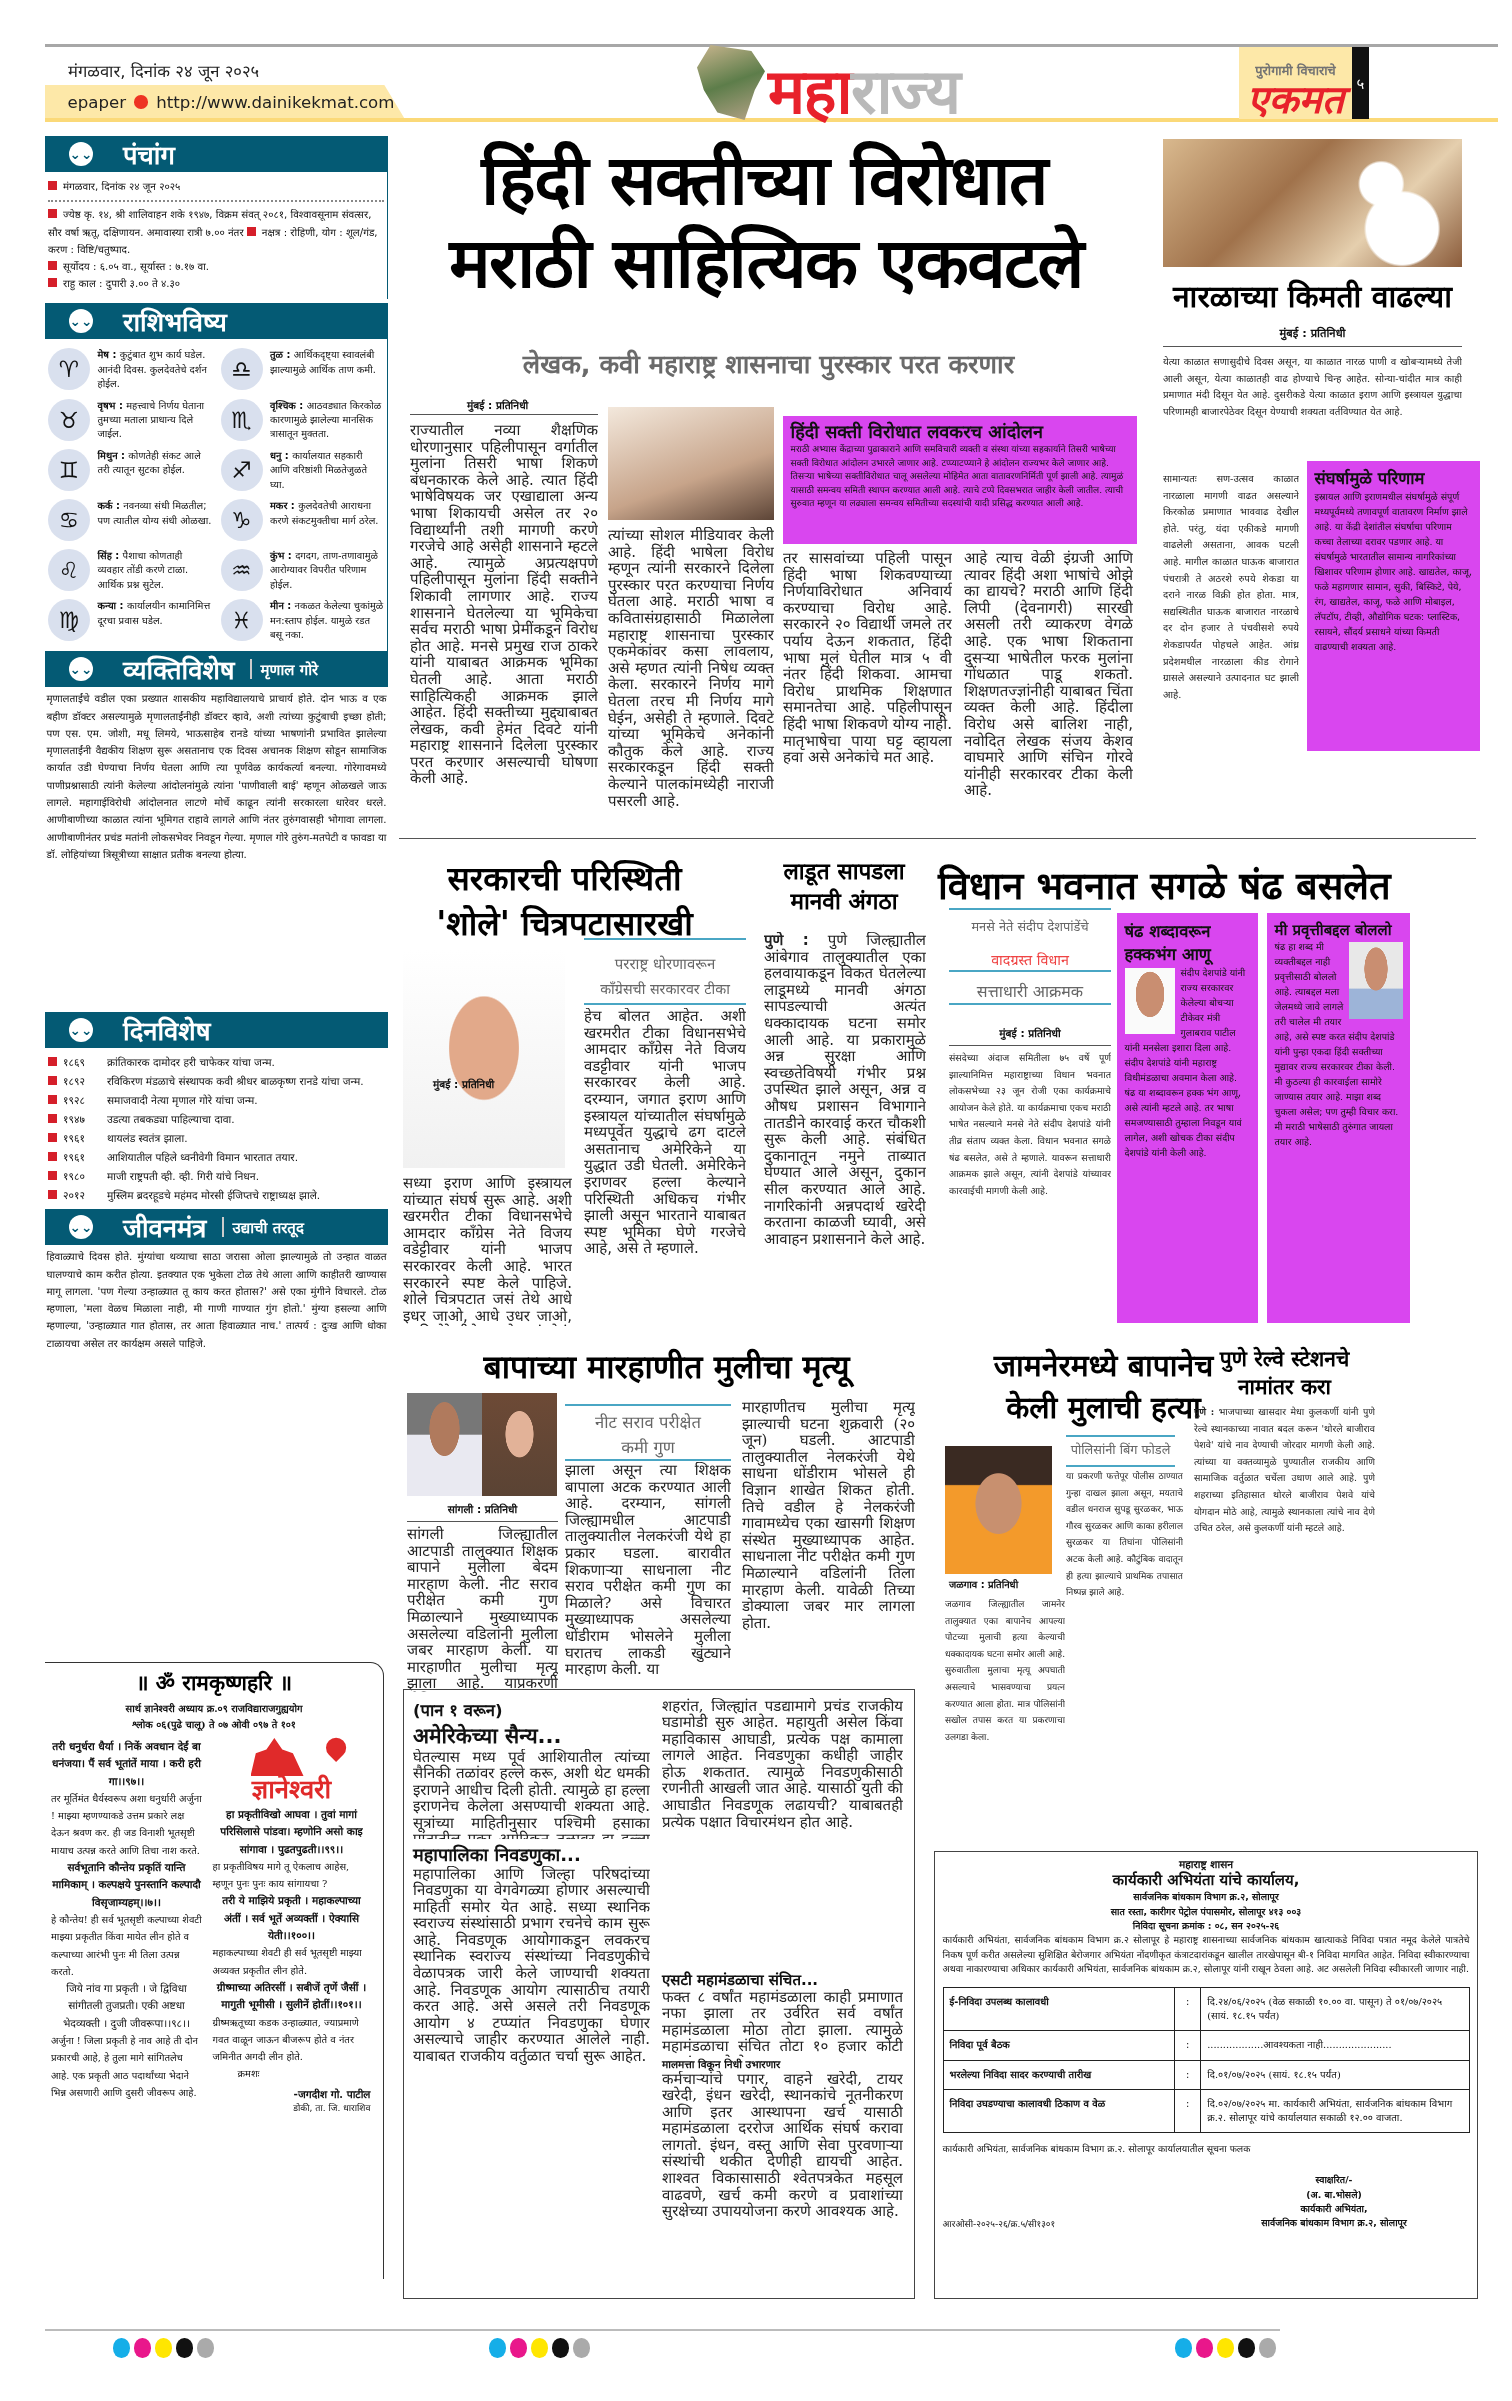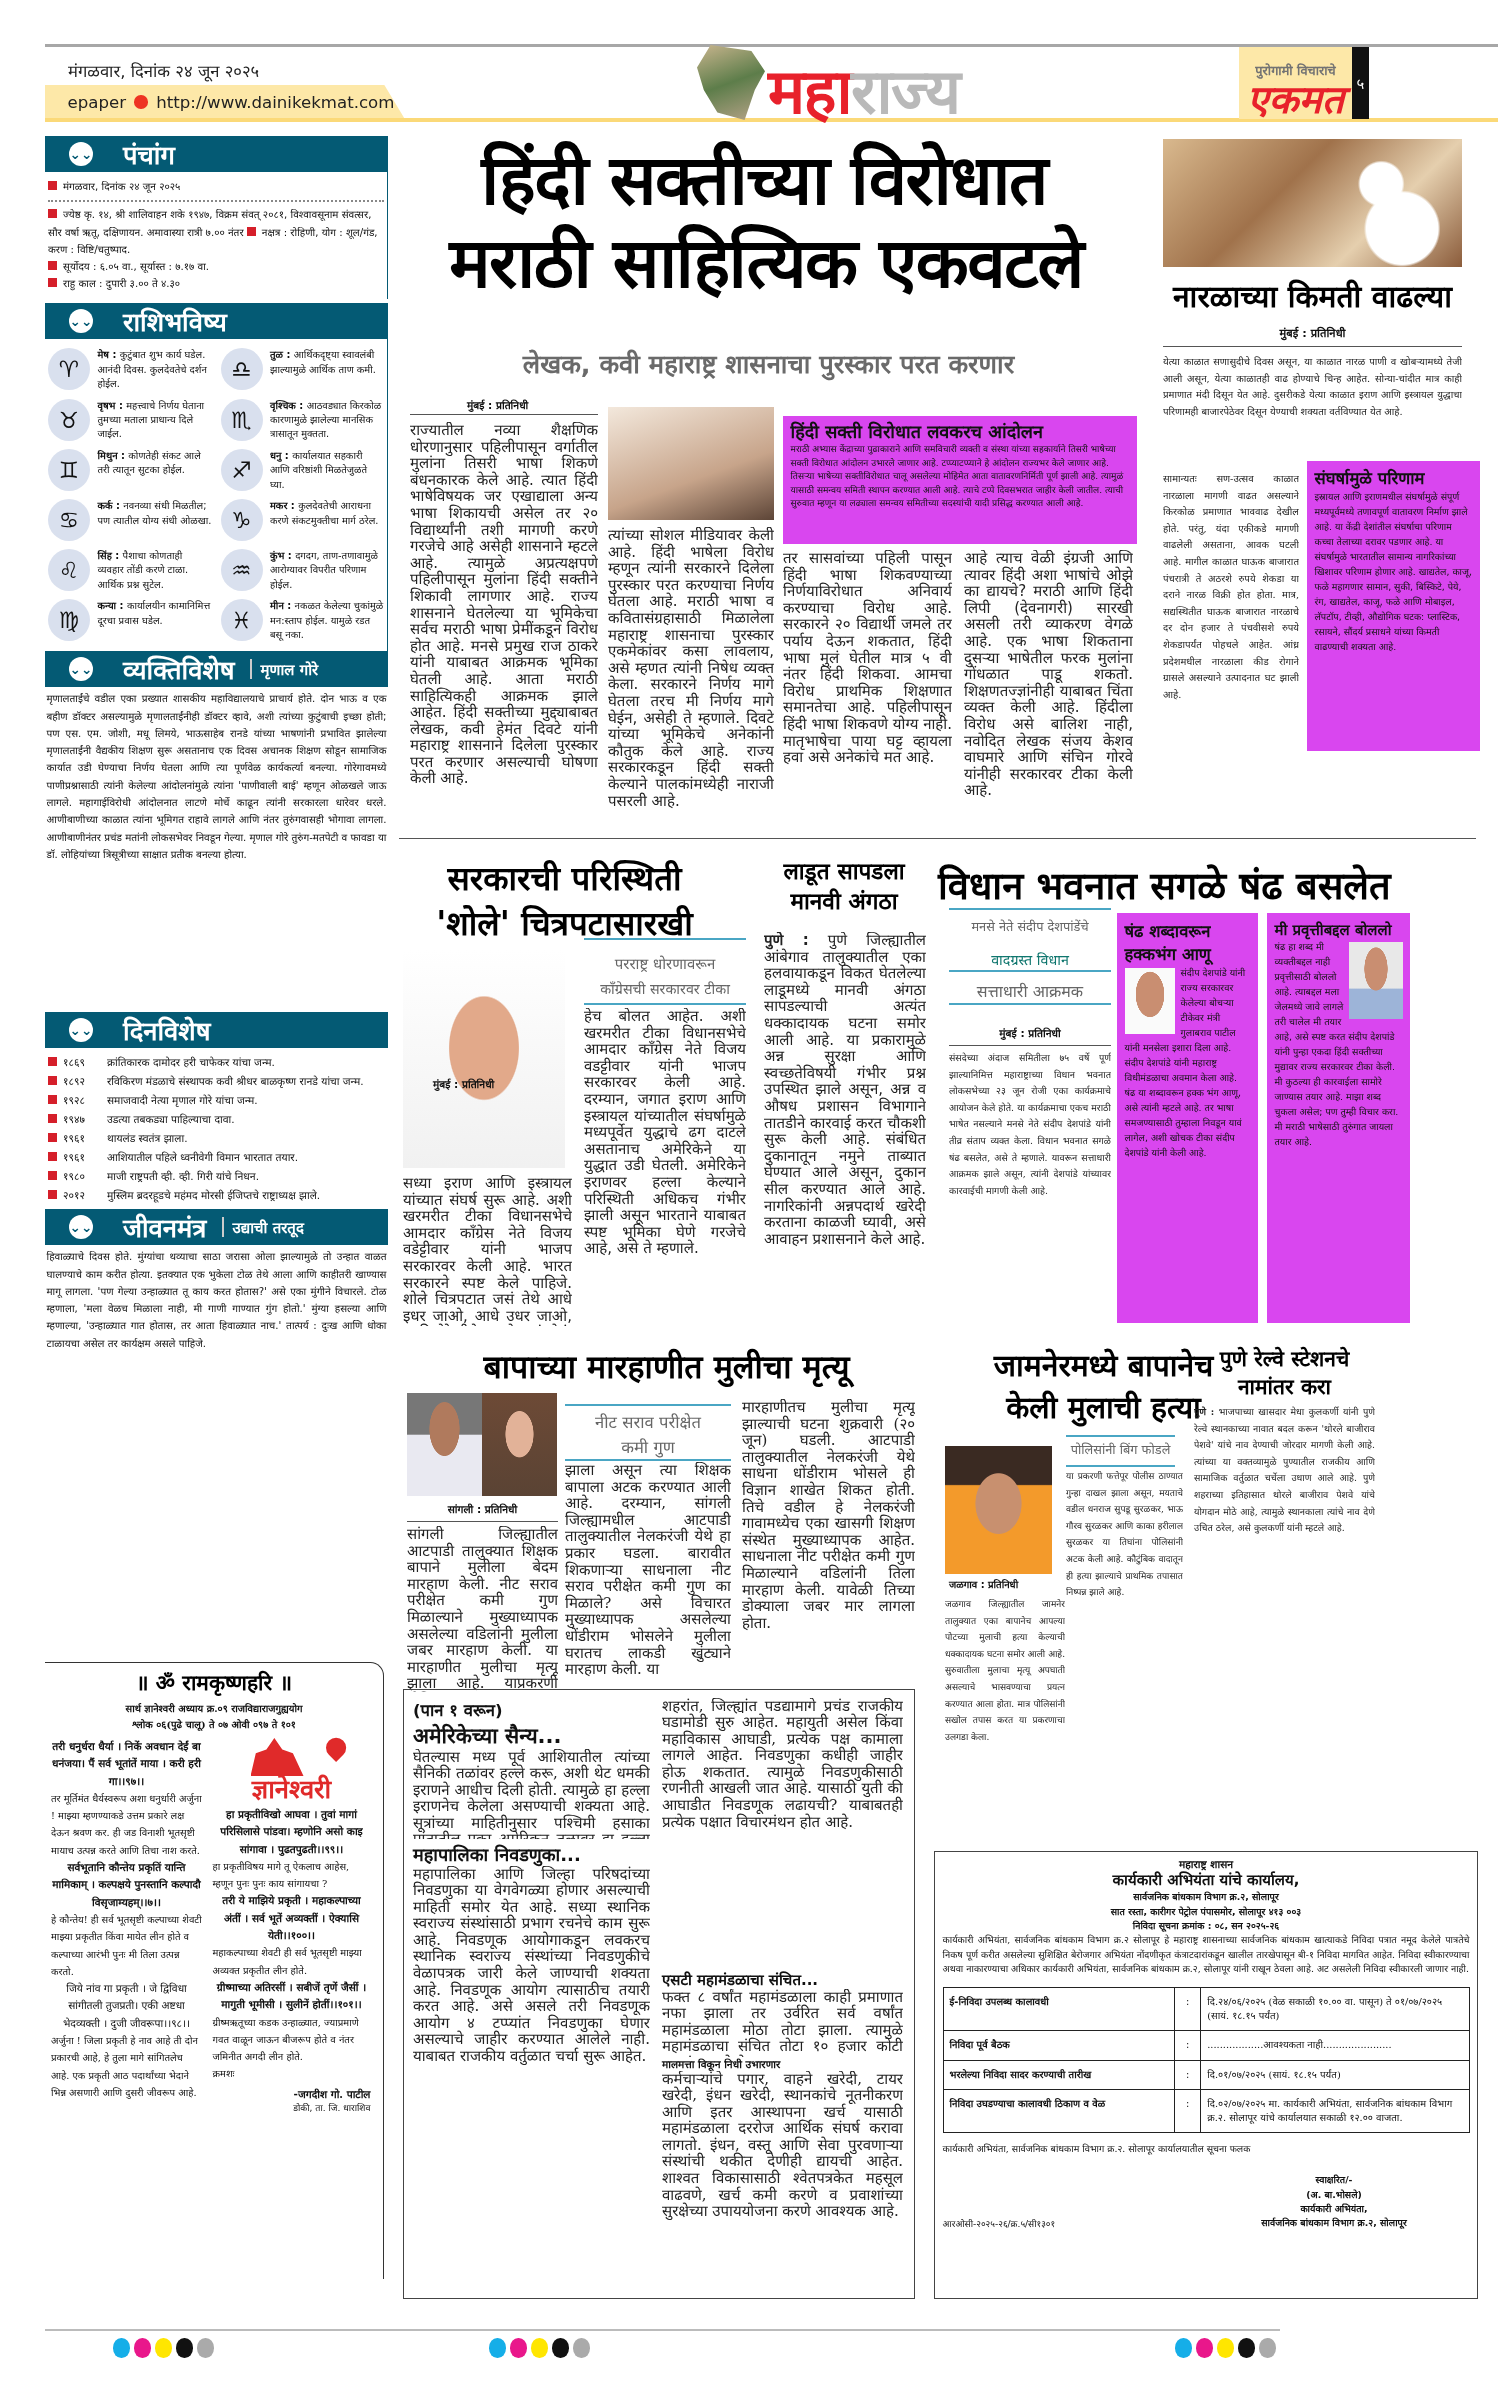--- a/index.html
+++ b/index.html
@@ -215,21 +215,21 @@
         <div style="position:absolute;left:113px;top:0;width:19.6px;height:19.6px;border-radius:50% 50% 50% 0;transform:rotate(-45deg);background:#e02a2a"></div>
         <div style="position:absolute;left:0;right:0;top:33px;font-size:25.6px;font-weight:bold;color:#e02a2a">ज्ञानेश्वरी</div>
       </div>
       <div id="dn-right">
           <div class="serif" style="font-size: 10.5px; line-height: 17.3px; font-weight: bold; text-align: center;">हा प्रकृतीविखो आघवा । तुवां मागां परिसिलासे पांडवा। म्हणोनि असो काइ सांगावा । पुढतपुढती।।९९।।</div>
           <div class="serif" style="font-size: 9.8px; line-height: 17.3px; font-weight: normal; text-align: left;">हा प्रकृतीविषय मागे तू ऐकलाच आहेस, म्हणून पुनः पुनः काय सांगायचा ?</div>
           <div class="serif" style="font-size: 10.5px; line-height: 17.3px; font-weight: bold; text-align: center;">तरी ये माझिये प्रकृती । महाकल्पाच्या अंतीं । सर्व भूतें अव्यक्तीं । ऐक्यासि येती।।१००।।</div>
           <div class="serif" style="font-size: 9.8px; line-height: 17.3px; font-weight: normal; text-align: left;">महाकल्पाच्या शेवटी ही सर्व भूतसृष्टी माझ्या अव्यक्त प्रकृतीत लीन होते.</div>
           <div class="serif" style="font-size: 10.5px; line-height: 17.3px; font-weight: bold; text-align: center;">ग्रीष्माच्या अतिरसीं । सबीजें तृणें जैसीं । मागुती भूमीसी । सुलीनें होतीं।।१०१।।</div>
           <div class="serif" style="font-size: 9.8px; line-height: 17.3px; font-weight: normal; text-align: left;">ग्रीष्मऋतूच्या कडक उन्हाळ्यात, ज्याप्रमाणे गवत वाळून जाऊन बीजरूप होते व नंतर जमिनीत अगदी लीन होते.</div>
-          <div class="serif" style="font-size: 9.8px; line-height: 17.3px; font-weight: normal; text-align: left;">क्रमशः</div>
+          <div class="serif" style="font-size: 9.8px; line-height: 17.3px; font-weight: normal; text-align: left; margin-left: 25px;">क्रमशः</div>
         </div>
       <div class="serif" style="font-weight:bold;font-size:10.5px;text-align:right;margin-top:4.5px">-जगदीश गो. पाटील</div>
       <div style="font-size:9px;text-align:right">डोकी, ता. जि. धाराशिव</div>
     </div>
   </div>
 </div>
 
 <div class="abs hl" style="left:399px;top:139px;width:730px;font-size:69px;line-height:83px;letter-spacing:-1.5px">हिंदी सक्तीच्या विरोधात</div>
 <div class="abs hl" style="left:395px;top:222px;width:742px;font-size:69px;line-height:83px;letter-spacing:-1.5px">मराठी साहित्यिक एकवटले</div>
 <div class="abs hl" style="left:407px;top:346px;width:723px;font-size:25.6px;color:#6a6a6a">लेखक, कवी महाराष्ट्र शासनाचा पुरस्कार परत करणार</div>
@@ -269,21 +269,21 @@
 <div class="abs cols" style="left:584px;top:1008px;width:162px;height:316px;overflow:hidden">हेच बोलत आहेत. अशी खरमरीत टीका विधानसभेचे आमदार काँग्रेस नेते विजय वडट्टीवार यांनी भाजप सरकारवर केली आहे. दरम्यान, जगात इराण आणि इस्त्रायल यांच्यातील संघर्षामुळे मध्यपूर्वेत युद्धाचे ढग दाटले असतानाच अमेरिकेने या युद्धात उडी घेतली. अमेरिकेने इराणवर हल्ला केल्याने परिस्थिती अधिकच गंभीर झाली असून भारताने याबाबत स्पष्ट भूमिका घेणे गरजेचे आहे, असे ते म्हणाले.</div>
 <div class="abs cols" style="left:403px;top:1175px;width:169px;height:151px;overflow:hidden">सध्या इराण आणि इस्त्रायल यांच्यात संघर्ष सुरू आहे. अशी खरमरीत टीका विधानसभेचे आमदार काँग्रेस नेते विजय वडेट्टीवार यांनी भाजप सरकारवर केली आहे. भारत सरकारने स्पष्ट केले पाहिजे. शोले चित्रपटात जसं तेथे आधे इधर जाओ, आधे उधर जाओ, बाकी मेरे पीछे आओ असं होतं, तसंच यांचं झालं आहे, अशी टीका त्यांनी केली.</div>
 
 <div class="abs hl" style="left:761px;top:855px;width:166px;font-size:22.6px">लाडूत सापडला</div>
 <div class="abs hl" style="left:761px;top:885px;width:166px;font-size:22.6px">मानवी अंगठा</div>
 <div class="abs cols" style="left:764px;top:932px;width:162px;height:392px;overflow:hidden"><b>पुणे :</b> <span>पुणे जिल्ह्यातील आंबेगाव तालुक्यातील एका हलवायाकडून विकत घेतलेल्या लाडूमध्ये मानवी अंगठा सापडल्याची अत्यंत धक्कादायक घटना समोर आली आहे. या प्रकारामुळे अन्न सुरक्षा आणि स्वच्छतेविषयी गंभीर प्रश्न उपस्थित झाले असून, अन्न व औषध प्रशासन विभागाने तातडीने कारवाई करत चौकशी सुरू केली आहे. संबंधित दुकानातून नमुने ताब्यात घेण्यात आले असून, दुकान सील करण्यात आले आहे. नागरिकांनी अन्नपदार्थ खरेदी करताना काळजी घ्यावी, असे आवाहन प्रशासनाने केले आहे.</span></div>
 
 <div class="abs hl" style="left:938px;top:858px;width:542px;font-size:38px;text-align:left">विधान भवनात सगळे षंढ बसलेत</div>
 <div class="abs rule" style="left:949px;top:908px;width:162px"></div>
 <div class="abs hl" style="left:949px;top:917px;width:162px;font-size:12.8px;color:#666;font-weight:normal">मनसे नेते संदीप देशपांडेंचे</div>
-<div class="abs hl" style="left:949px;top:950px;width:162px;font-size:14.3px;color:#0f766e;font-weight:normal">वादग्रस्त विधान</div>
+<div class="abs hl" style="left:949px;top:950px;width:162px;font-size:14.3px;color:#ef4444;font-weight:normal">वादग्रस्त विधान</div>
 <div class="abs rule" style="left:949px;top:970px;width:162px"></div>
 <div class="abs hl" style="left:949px;top:980px;width:162px;font-size:16px;color:#666;font-weight:normal">सत्ताधारी आक्रमक</div>
 <div class="abs rule" style="left:949px;top:1003px;width:162px"></div>
 <div class="abs byline" style="left:949px;top:1026px;width:162px;font-size:10.5px">मुंबई : प्रतिनिधी</div>
 <div class="abs hr" style="left:949px;top:1045px;width:162px;border-top-width:0.8px"></div>
 <div class="abs cols serif" style="left:949px;top:1050px;width:162px;height:275px;overflow:hidden;font-size:9.4px">संसदेच्या अंदाज समितीला ७५ वर्षे पूर्ण झाल्यानिमित्त महाराष्ट्राच्या विधान भवनात लोकसभेच्या २३ जून रोजी एका कार्यक्रमाचे आयोजन केले होते. या कार्यक्रमाचा एकच मराठी भाषेत नसल्याने मनसे नेते संदीप देशपांडे यांनी तीव्र संताप व्यक्त केला. विधान भवनात सगळे षंढ बसलेत, असे ते म्हणाले. यावरून सत्ताधारी आक्रमक झाले असून, त्यांनी देशपांडे यांच्यावर कारवाईची मागणी केली आहे.</div>
 <div class="abs grey-box" style="left:1117px;top:913px;width:141px;height:410px;padding:6px 7.5px">
   <div style="font-weight:bold;font-size:16.6px">षंढ शब्दावरून</div>
   <div style="font-weight:bold;font-size:16.6px">हक्कभंग आणू</div>
   <div style="float:left;width:50px;height:66px;margin:3px 6px 3px 0;background:radial-gradient(ellipse at 50% 40%,#c98e71 0 40%,transparent 41%),#fafafa"></div>

